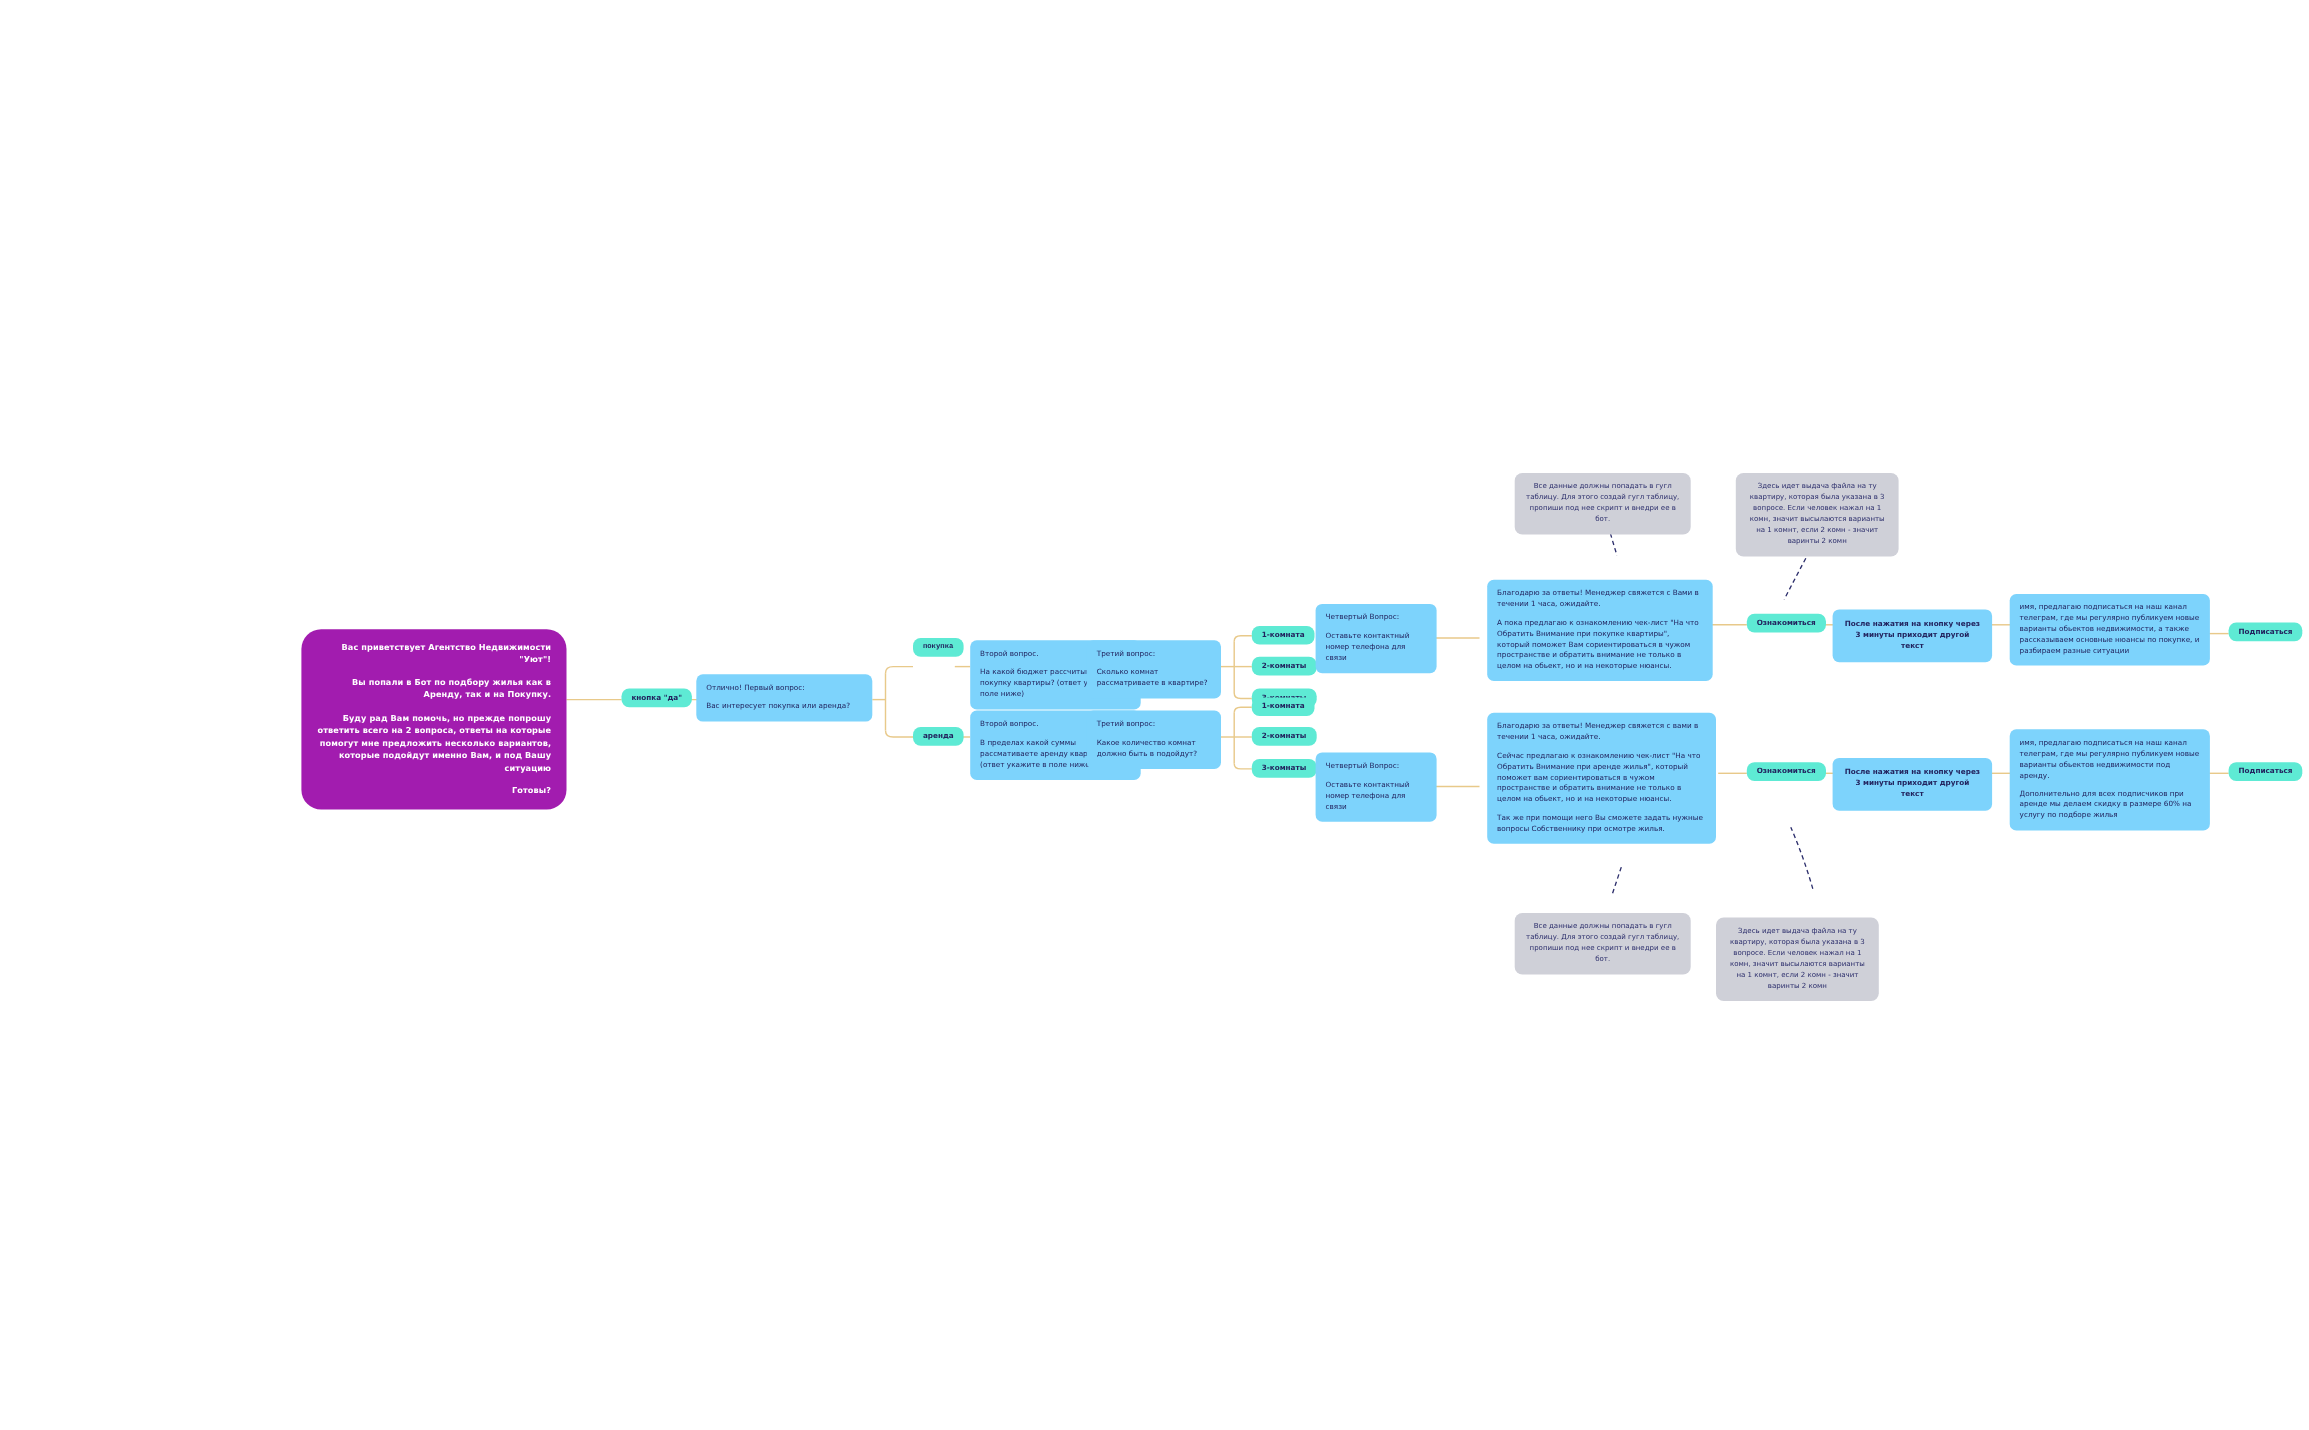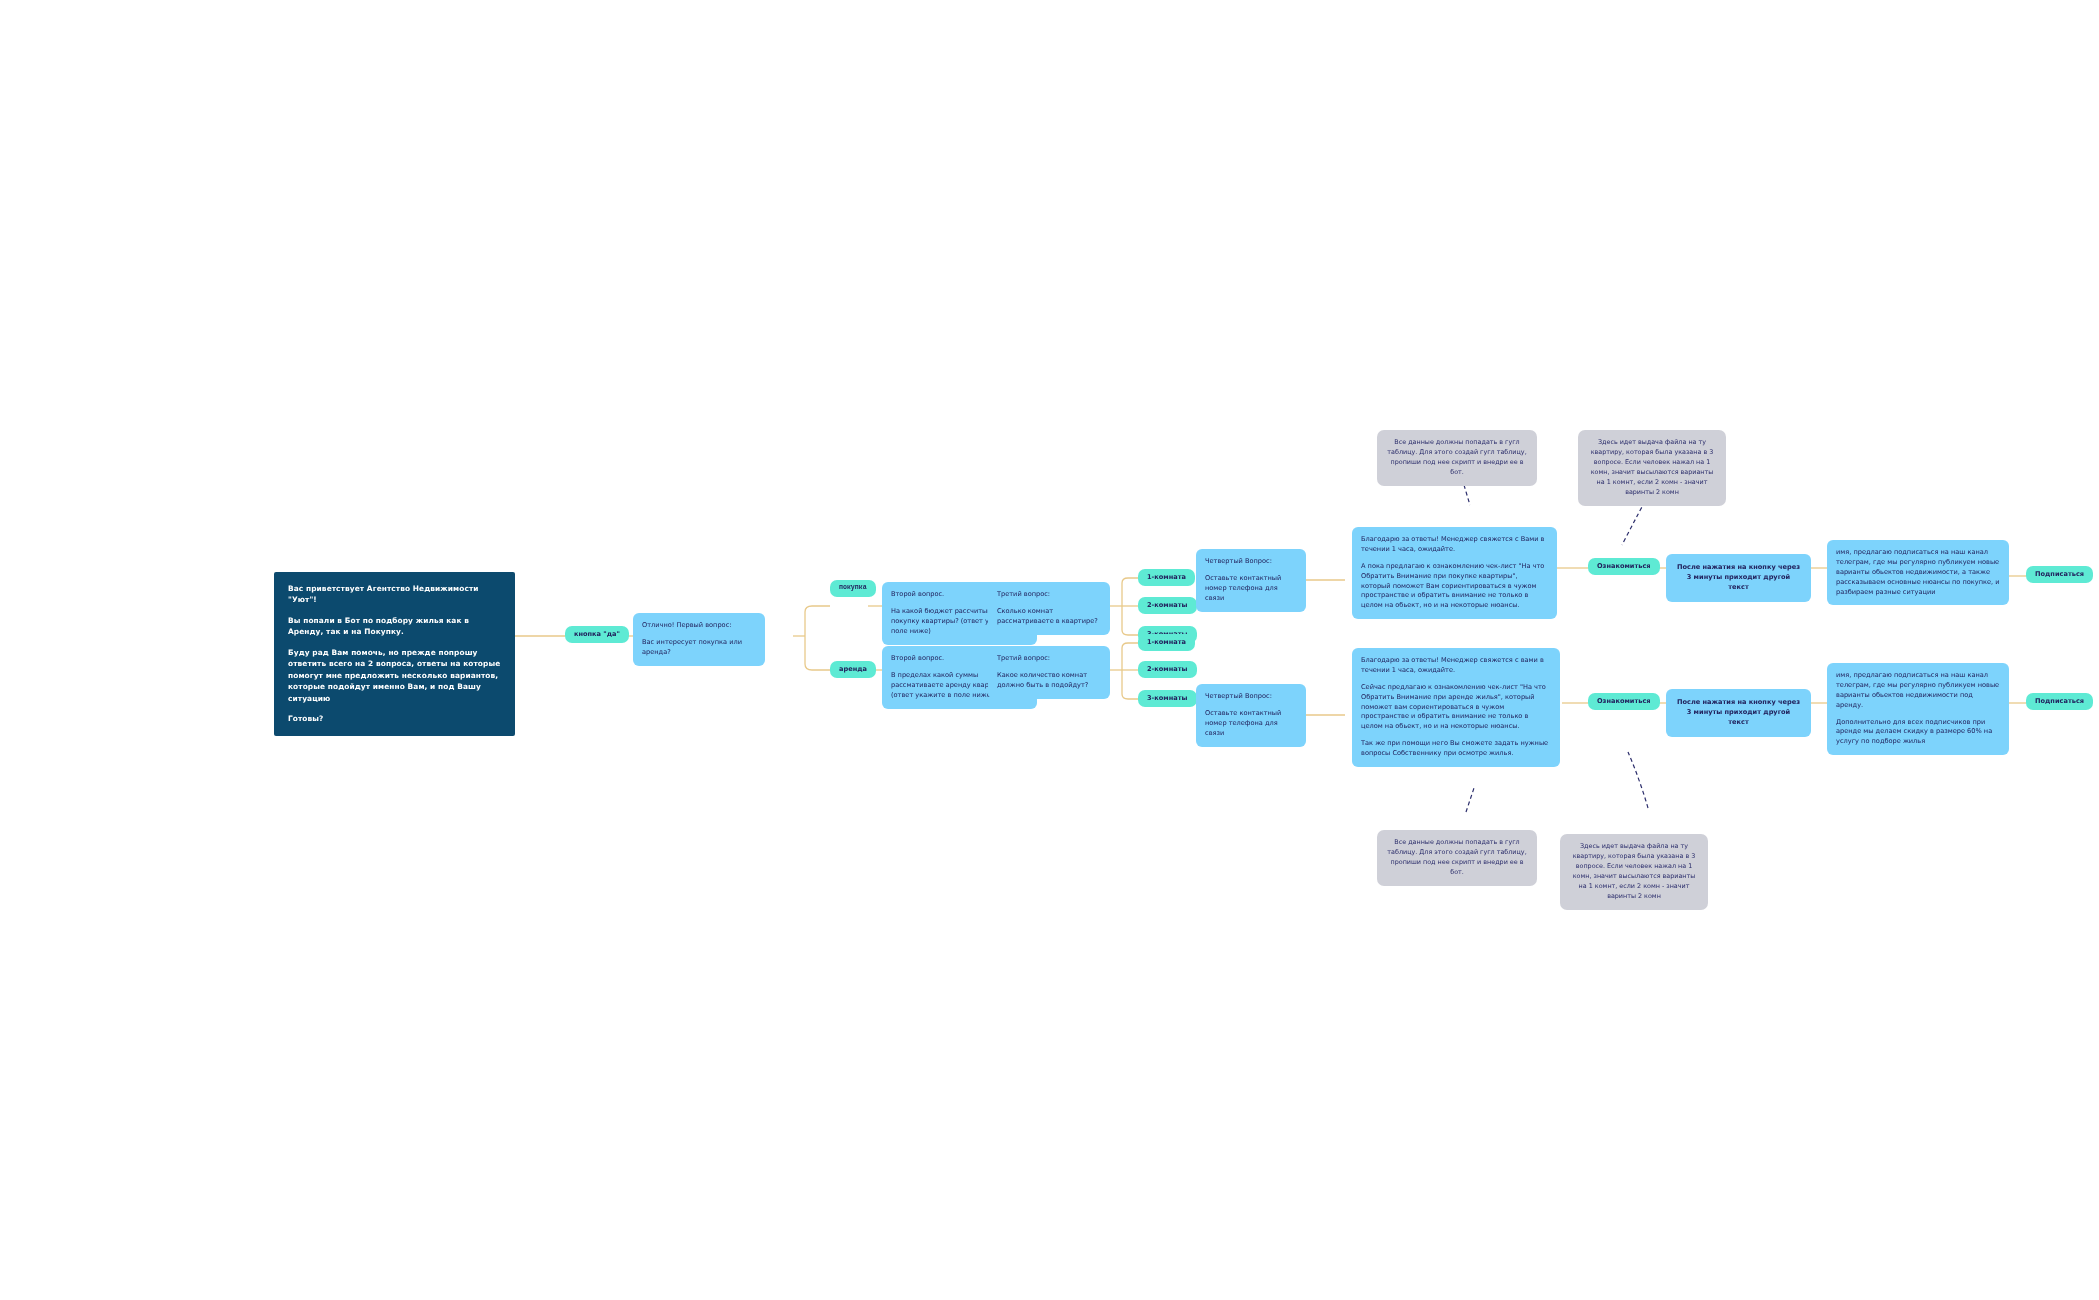--- a/index.html
+++ b/index.html
@@ -30,28 +30,28 @@
     pointer-events: none;
   }
 
   .node {
     position: absolute;
     box-sizing: border-box;
   }
 
   
   .root-node {
-    background: #0c4a6e;
+    background: #a21caf;
     color: #ffffff;
-    border-radius: 2px;
+    border-radius: 18px;
     padding: 11px 14px;
     font-size: 7.4px;
     font-weight: bold;
     line-height: 1.55;
-    text-align: left;
+    text-align: right;
     letter-spacing: 0.1px;
   }
   .root-node p { margin: 0 0 9px 0; }
   .root-node p:last-child { margin-bottom: 0; }
 
   
   .cream-node {
     background: #7dd3fc;
     color: #22235e;
     border-radius: 6px;
@@ -165,21 +165,21 @@
     <p>Вас приветствует Агентство Недвижимости "Уют"!</p>
     <p>Вы попали в Бот по подбору жилья как в Аренду, так и на Покупку.</p>
     <p>Буду рад Вам помочь, но прежде попрошу ответить всего на 2 вопроса, ответы на которые помогут мне предложить несколько вариантов, которые подойдут именно Вам, и под Вашу ситуацию</p>
     <p>Готовы?</p>
   </div>
 
   <div class="node pill-node" style="left:565px; top:626px;">
     <span>кнопка "да"</span>
   </div>
 
-  <div class="node cream-node" style="left:633px; top:613px; width:132px;">
+  <div class="node cream-node" style="left:633px; top:613px; width:160px;">
     <p>Отлично! Первый вопрос:</p>
     <p>Вас интересует покупка или аренда?</p>
   </div>
 
   <div class="node pill-node" style="left:830px; top:580px;font-family:Liberation Mono, monospace;">
     <span>покупка</span>
   </div>
   <div class="node pill-node" style="left:830px; top:661px;">
     <span>аренда</span>
   </div>

